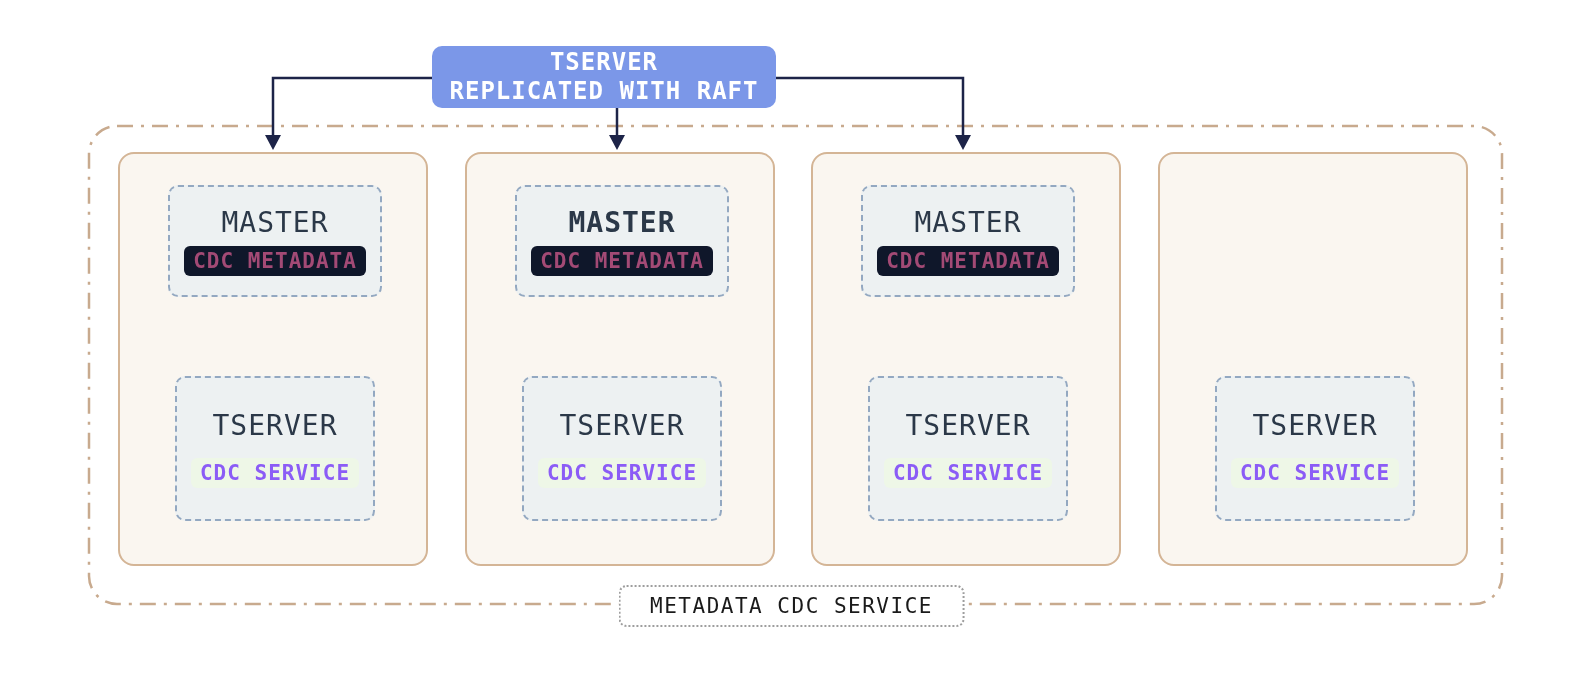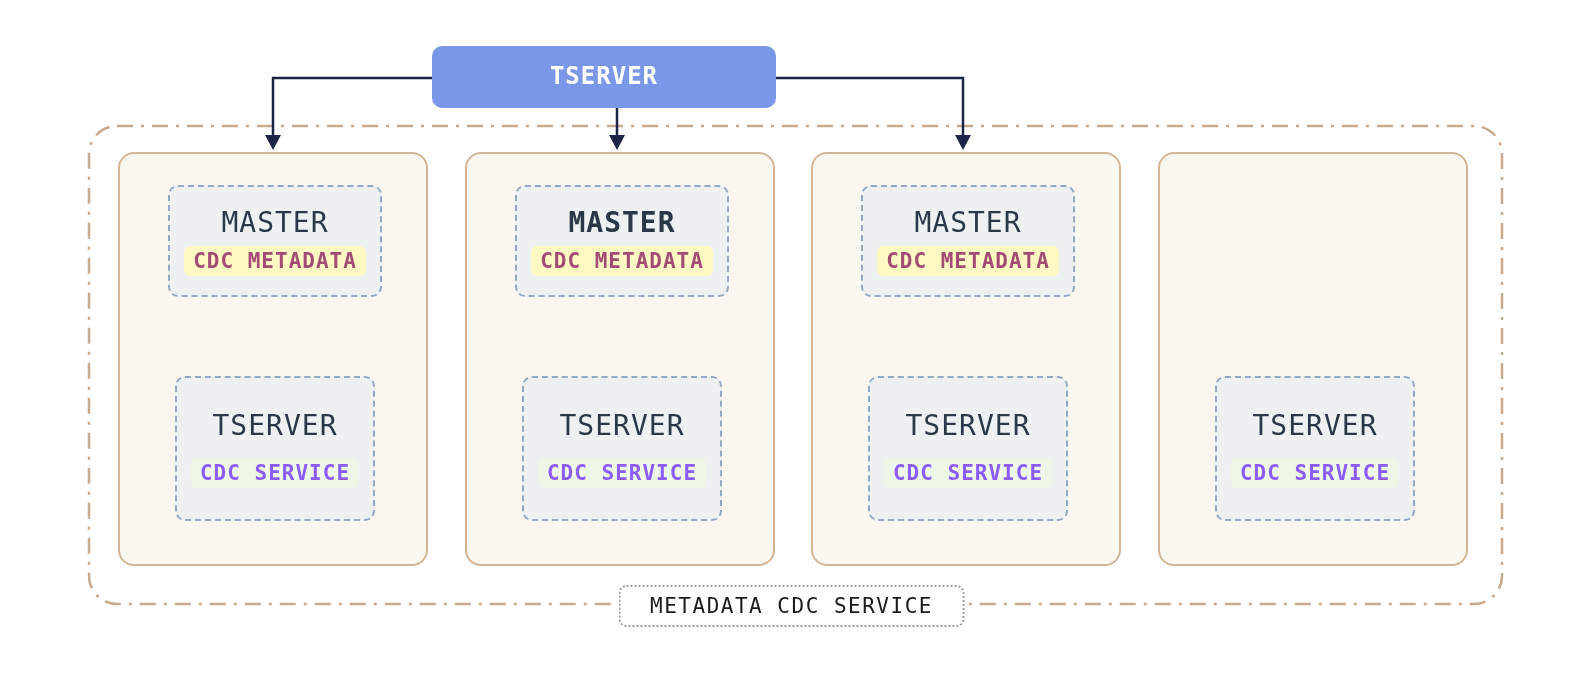--- a/index.html
+++ b/index.html
@@ -44,41 +44,42 @@
   .master-box { left:48px; top:31px; width:214px; height:112px; gap:7px; }
   .tserver-box { left:55px; top:222px; width:200px; height:145px; gap:16px; }
   .role-label {
     color:#2B3848; font-size:28px; letter-spacing:1px; white-space:nowrap;
   }
   .role-label.bold { font-weight:bold; }
   .badge {
     font-size:21px; font-weight:bold; letter-spacing:1px; white-space:nowrap;
     padding:3px 9px; border-radius:6px;
   }
-  .badge-metadata { color:#A34A75; background:#fef9c3; }
+  .badge-metadata { color:#A34A75; background:#0f172a; }
   .badge-service  { color:#8b5cf6; background:#EEF7E7; }
   
   .stateless-label {
     position:absolute; left:50%; top:585px; transform:translateX(-50%);
     background:#ffffff; border:2px dotted #9E9E9E; border-radius:8px;
     padding:7px 30px; font-size:21px; letter-spacing:1.5px; color:#1A1A1A;
     z-index:3; white-space:nowrap;
   }
 </style>
 </head>
 <body>
 
 <div class="canvas">
 
   <svg class="boundary-svg" viewBox="0 0 1583 694" xmlns="http://www.w3.org/2000/svg">
     <rect x="89" y="126" width="1413" height="478" rx="28" ry="28" fill="none" stroke="#C8AA8E" stroke-width="2.5" stroke-dasharray="16 8 3 8"></rect>
   </svg>
 
   <div class="raft-box">
     <span>TSERVER</span>
+    <span>REPLICATED WITH RAFT</span>
   </div>
 
   <svg class="wires" viewBox="0 0 1583 694" xmlns="http://www.w3.org/2000/svg">
     <g stroke="#1D2448" stroke-width="2.5" fill="none">
       <path d="M432 78 H273 V137"></path>
       <path d="M617 108 V137"></path>
       <path d="M776 78 H963 V137"></path>
     </g>
     <g fill="#1D2448" stroke="none">
       <polygon points="265,135 281,135 273,150"></polygon>

